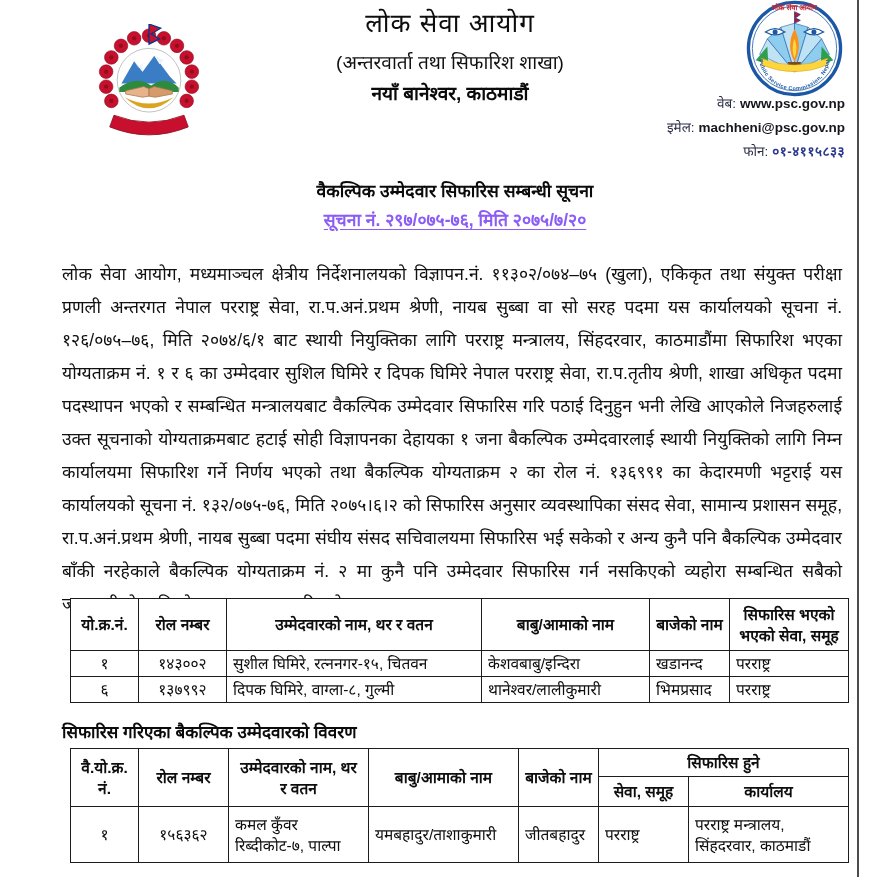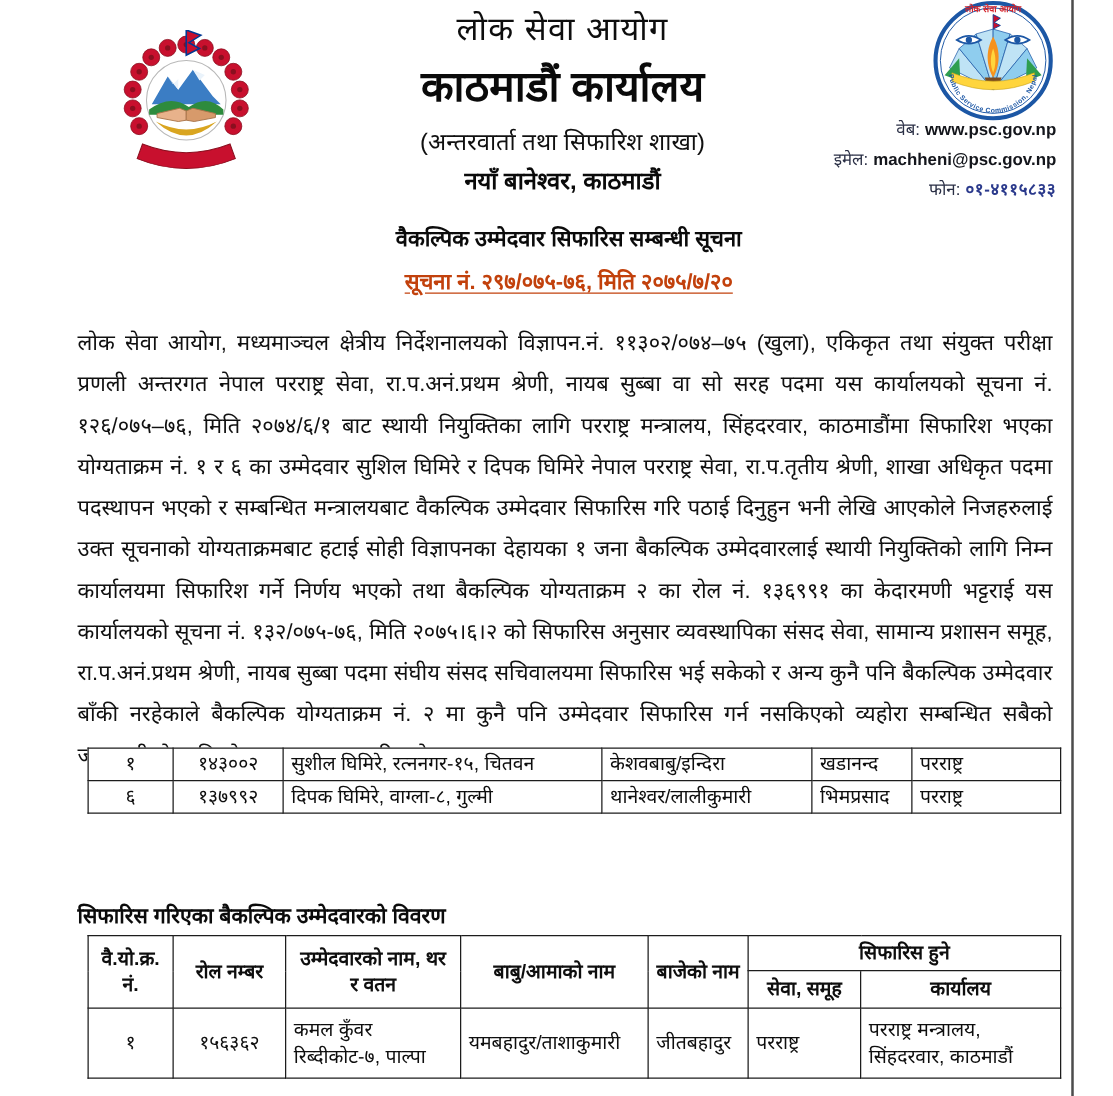--- a/index.html
+++ b/index.html
@@ -21,21 +21,21 @@
   .address    { font-size:19px; font-weight:bold; color:#0a0a0a; margin-top:5px; }
   
   #contact { position:absolute; left:630px; top:92px; width:215px; text-align:right;
              font-size:13.5px; line-height:24px; color:#1d2430; }
   #contact .lbl { color:#2a2f45; margin-right:4px; }
   #contact .val { font-weight:bold; color:#14161c; }
   #contact .val-phone { font-weight:bold; color:#2b3a8c; letter-spacing:0.5px; }
   
   #subject-block { position:absolute; left:155px; top:178px; width:600px; text-align:center; }
   .subject { font-size:17.5px; font-weight:bold; color:#0b0b0b; }
-  .notice-no { font-size:17.5px; font-weight:bold; color:#c2410c; margin-top:10px;
+  .notice-no { font-size:17.5px; font-weight:bold; color:#8b5cf6; margin-top:5px;
                text-decoration:underline; text-underline-offset:3px; }
   
   #body-text { position:absolute; left:62px; top:258px; width:780px;
                font-size:17.5px; line-height:33px; text-align:justify; color:#101010; }
   
   .tbl-title { position:absolute; left:62px; font-size:17px; font-weight:bold; color:#0b0b0b; }
   #t1-title { top:570px; }
   #t2-title { top:720px; }
   table { border-collapse:collapse; table-layout:fixed; background:#fff; }
   #table1 { position:absolute; left:70px; top:598px; width:778px; }
@@ -105,21 +105,20 @@
     <path d="M28 63 L45 59 L50 61 L50 68 L44 69 L28 66 Z" fill="#e8b28b" stroke="#a9744a" stroke-width="0.7"></path>
     <path d="M72 63 L55 59 L50 61 L50 68 L56 69 L72 66 Z" fill="#d79a6b" stroke="#a9744a" stroke-width="0.7"></path>
 
     <path d="M27 69 Q50 81 73 69 Q50 90 27 69 Z" fill="#d9a520"></path>
 
     <path d="M17 86 Q50 99 83 86 L87 97 Q50 112 13 97 Z" fill="#c8102e" stroke="#8a0f1f" stroke-width="0.8"></path>
   </svg>
 
   <div id="header-center">
     <div class="org-name">लोक सेवा आयोग</div>
-    <div class="office-name">काठमाडौं कार्यालय</div>
     <div class="branch">(अन्तरवार्ता तथा सिफारिश शाखा)</div>
     <div class="address">नयाँ बानेश्वर,  काठमाडौं</div>
   </div>
 
   <svg id="psc-logo" viewBox="0 0 100 100">
     <defs>
       <path id="arcb" d="M13 56 A37 37 0 0 0 87 56"></path>
     </defs>
     <circle cx="50" cy="50" r="47.5" fill="#ffffff" stroke="#1c57a5" stroke-width="3.4"></circle>
     <circle cx="50" cy="50" r="43.5" fill="none" stroke="#1c57a5" stroke-width="0.8"></circle>
@@ -179,20 +178,28 @@
   <table id="table1">
     <colgroup>
       <col style="width:68px">
         <col style="width:88px">
         <col style="width:255px">
       <col style="width:168px">
         <col style="width:80px">
         <col style="width:119px">
     </colgroup>
     <tbody>
+        <tr>
+      <th>यो.क्र.नं.</th>
+      <th>रोल नम्बर</th>
+      <th>उम्मेदवारको नाम, थर र वतन</th>
+      <th>बाबु/आमाको नाम</th>
+      <th>बाजेको नाम</th>
+      <th>सिफारिस भएको भएको सेवा, समूह</th>
+    </tr>
     <tr>
       <td class="c">१</td>
       <td class="c">१४३००२</td>
       <td>सुशील घिमिरे, रत्ननगर-१५, चितवन</td>
       <td>केशवबाबु/इन्दिरा</td>
       <td>खडानन्द</td>
       <td>परराष्ट्र</td>
     </tr>
     <tr>
       <td class="c">६</td>

